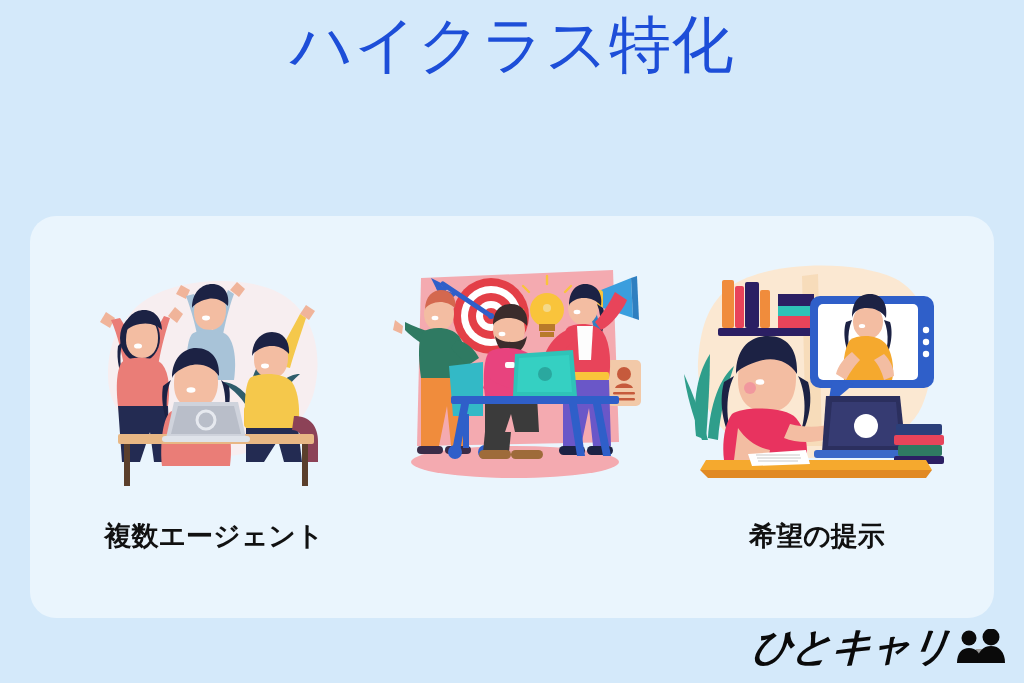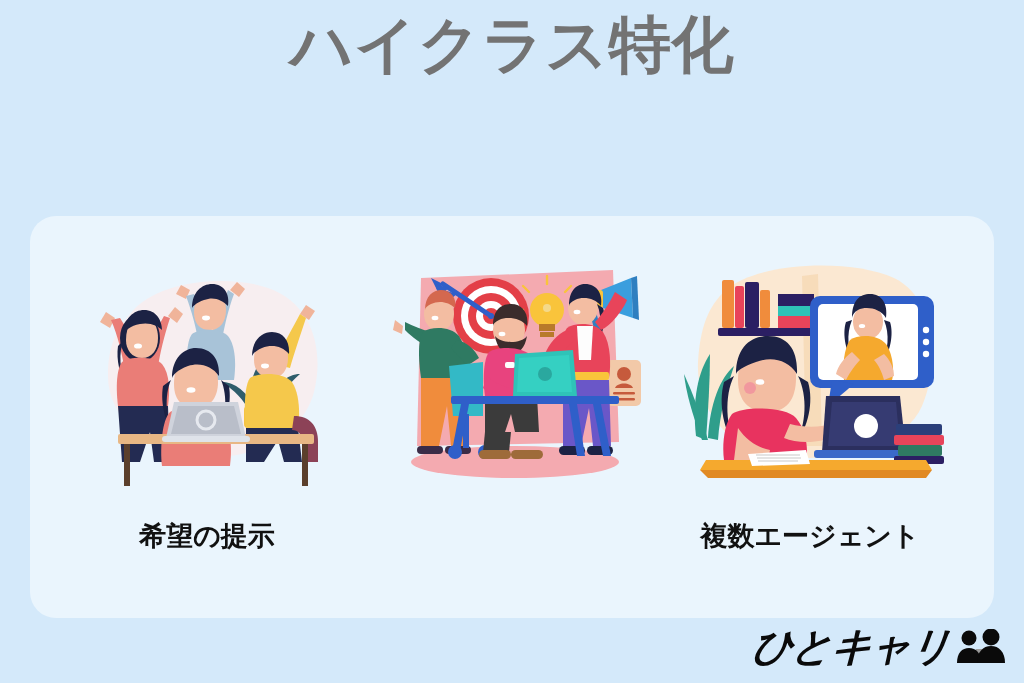--- a/index.html
+++ b/index.html
@@ -25,22 +25,22 @@
   
   .title-block {
     position: absolute;
     top: 14px;
     left: 0;
     width: 1024px;
     text-align: center;
     color: #000000;
   }
   .title-line {
-    font-weight: 700;
-    color: #737373;
+    font-weight: 400;
+    color: #1d4ed8;
     letter-spacing: 0.005em;
     white-space: nowrap;
     line-height: 1.0;
   }
   .title-line-1 {
     font-size: 62px;
     margin: 0 0 14px 0;
   }
   .title-line-2 {
     font-size: 70px;
@@ -400,22 +400,22 @@
               <path d="M75 202 h44"></path>
               <path d="M76 205 h40"></path>
             </g>
           </g>
         </svg>
       </div>
 
     </div>
 
     <div class="captions">
+      <div class="caption cap-1">複数エージェント</div>
       <div class="caption cap-2">希望の提示</div>
-      <div class="caption cap-1">複数エージェント</div>
     </div>
 
   </div>
 
   <div class="logo">
     <span class="logo-word">ひとキャリ</span>
     <svg class="logo-figs" width="52" height="34" viewBox="0 0 52 34" xmlns="http://www.w3.org/2000/svg">
       <path d="M22 20 L30 20 L26 34 L20 34 Z" fill="#9a9a9a"></path>
       <circle cx="15" cy="9" r="7.5" fill="#0a0a0a"></circle>
       <path d="M3 34 C3 24 8 19 15 19 C22 19 27 24 27 34 Z" fill="#0a0a0a"></path>

